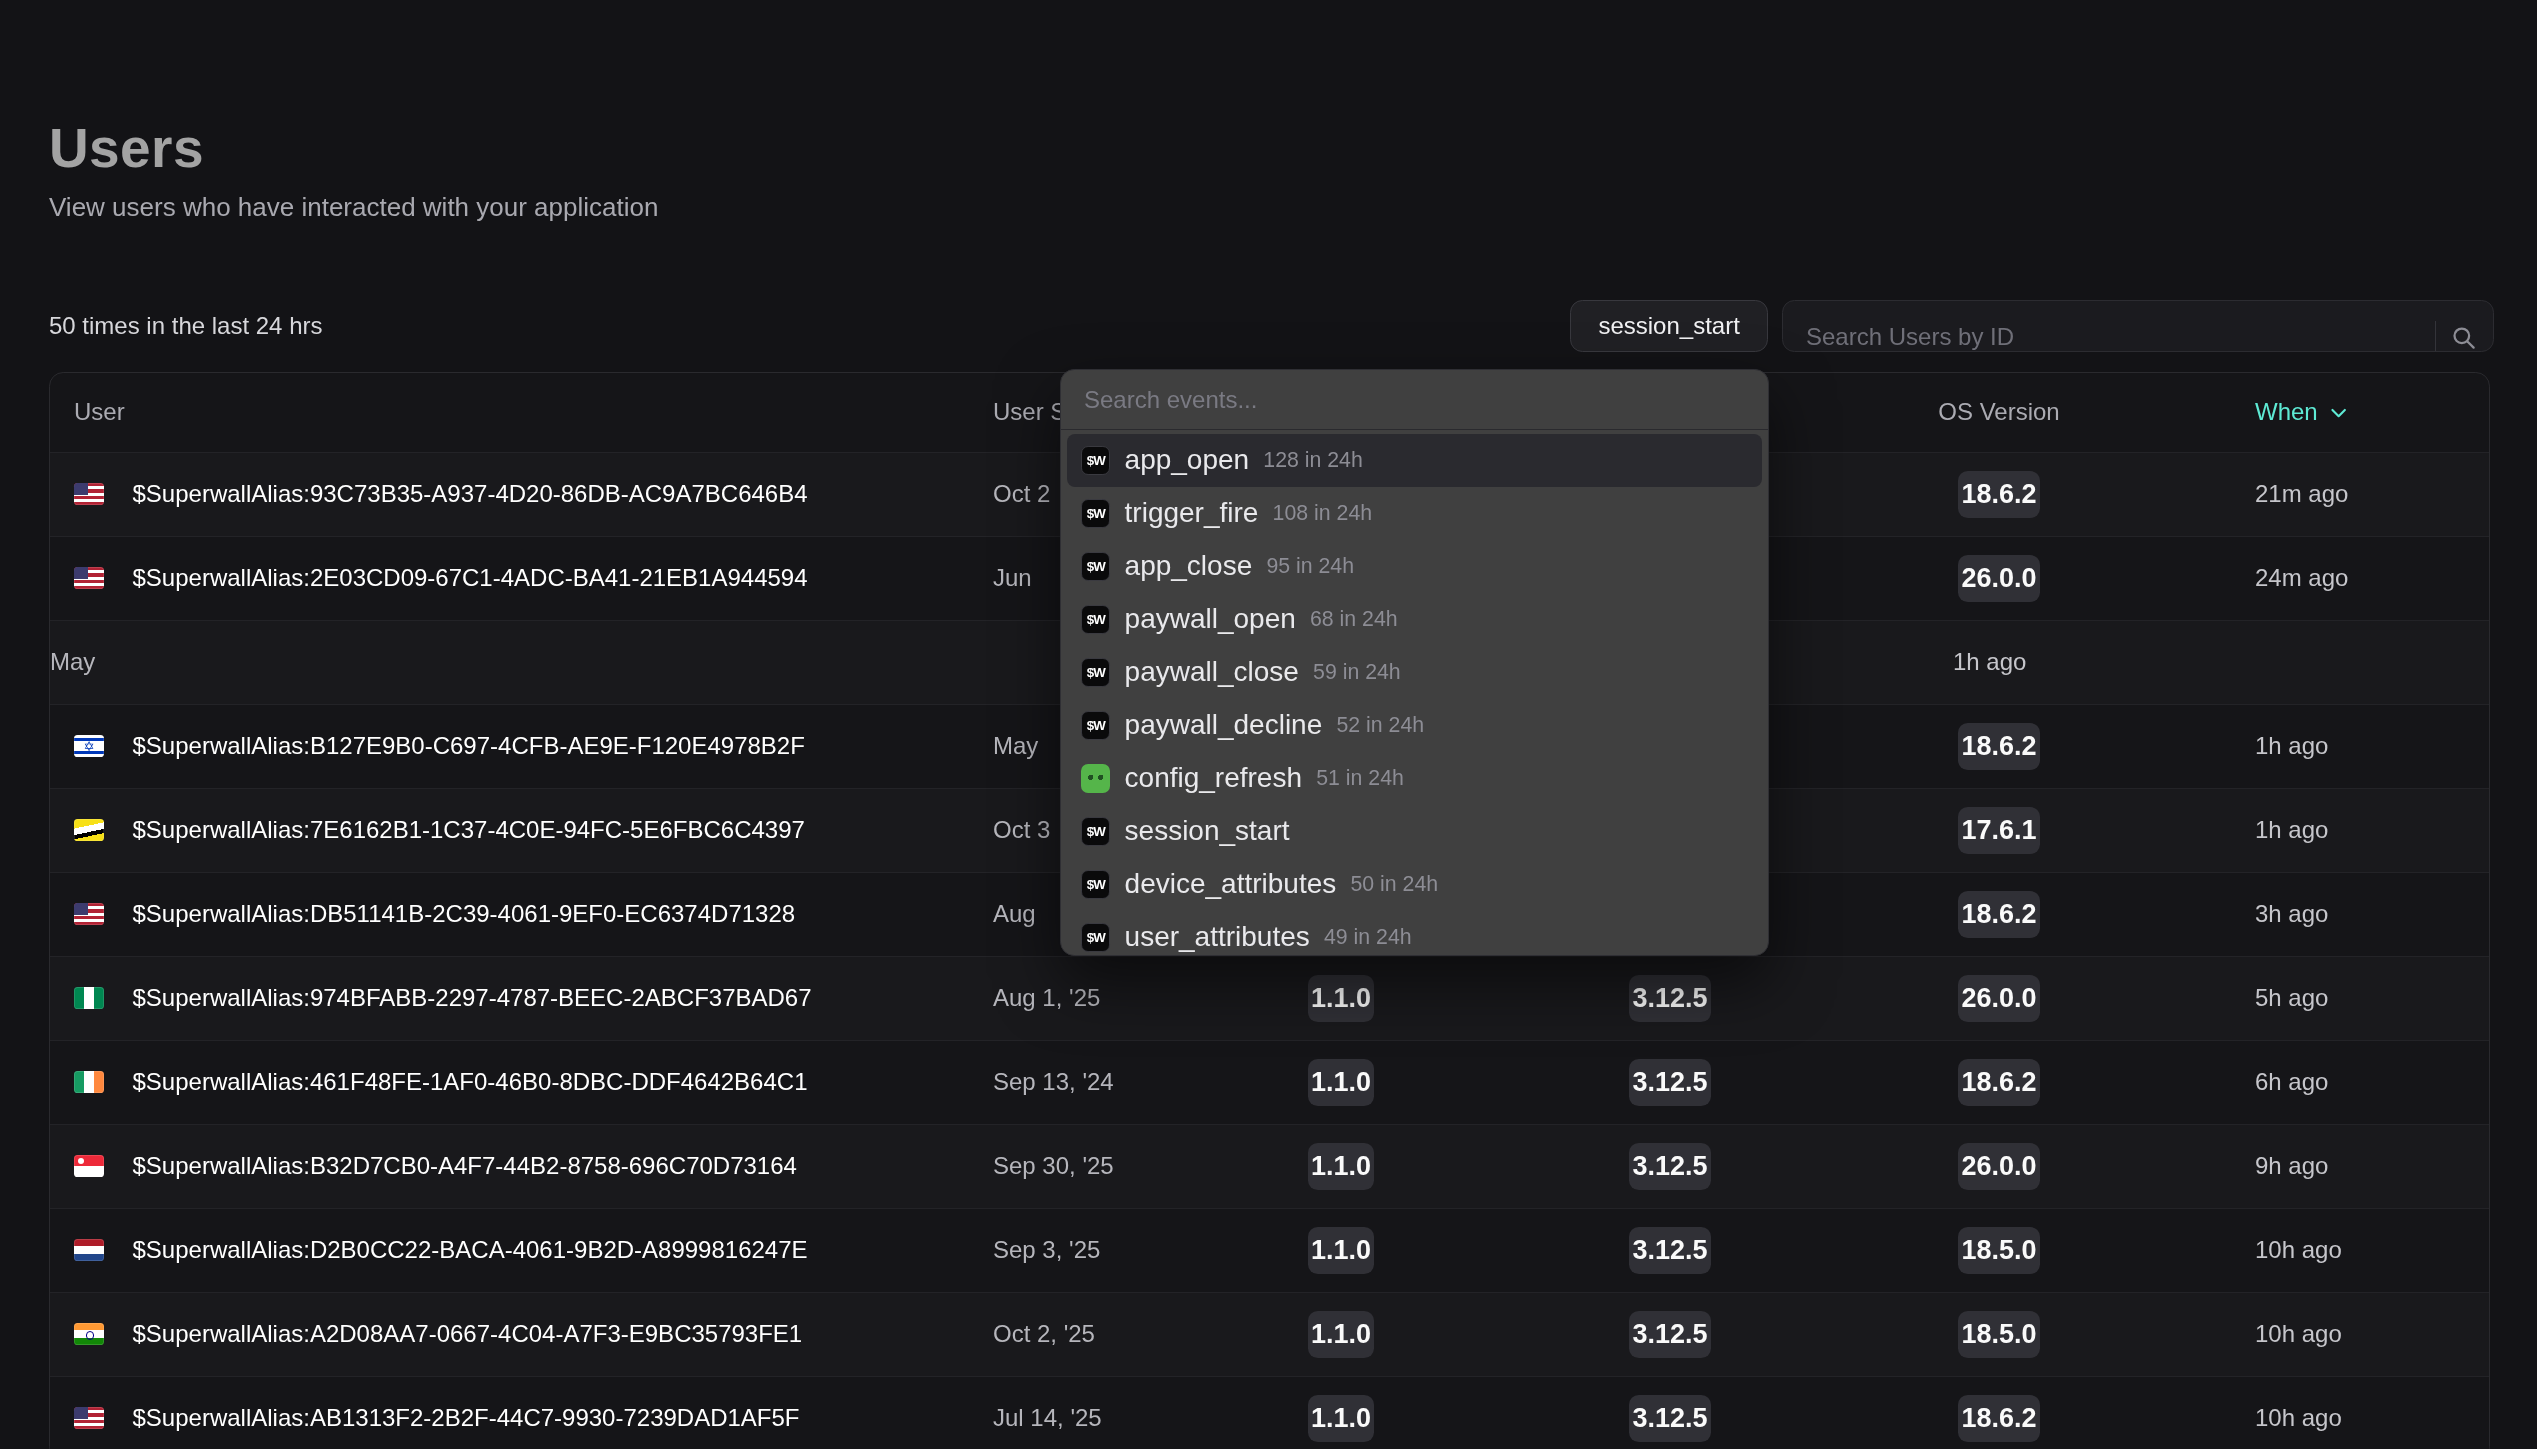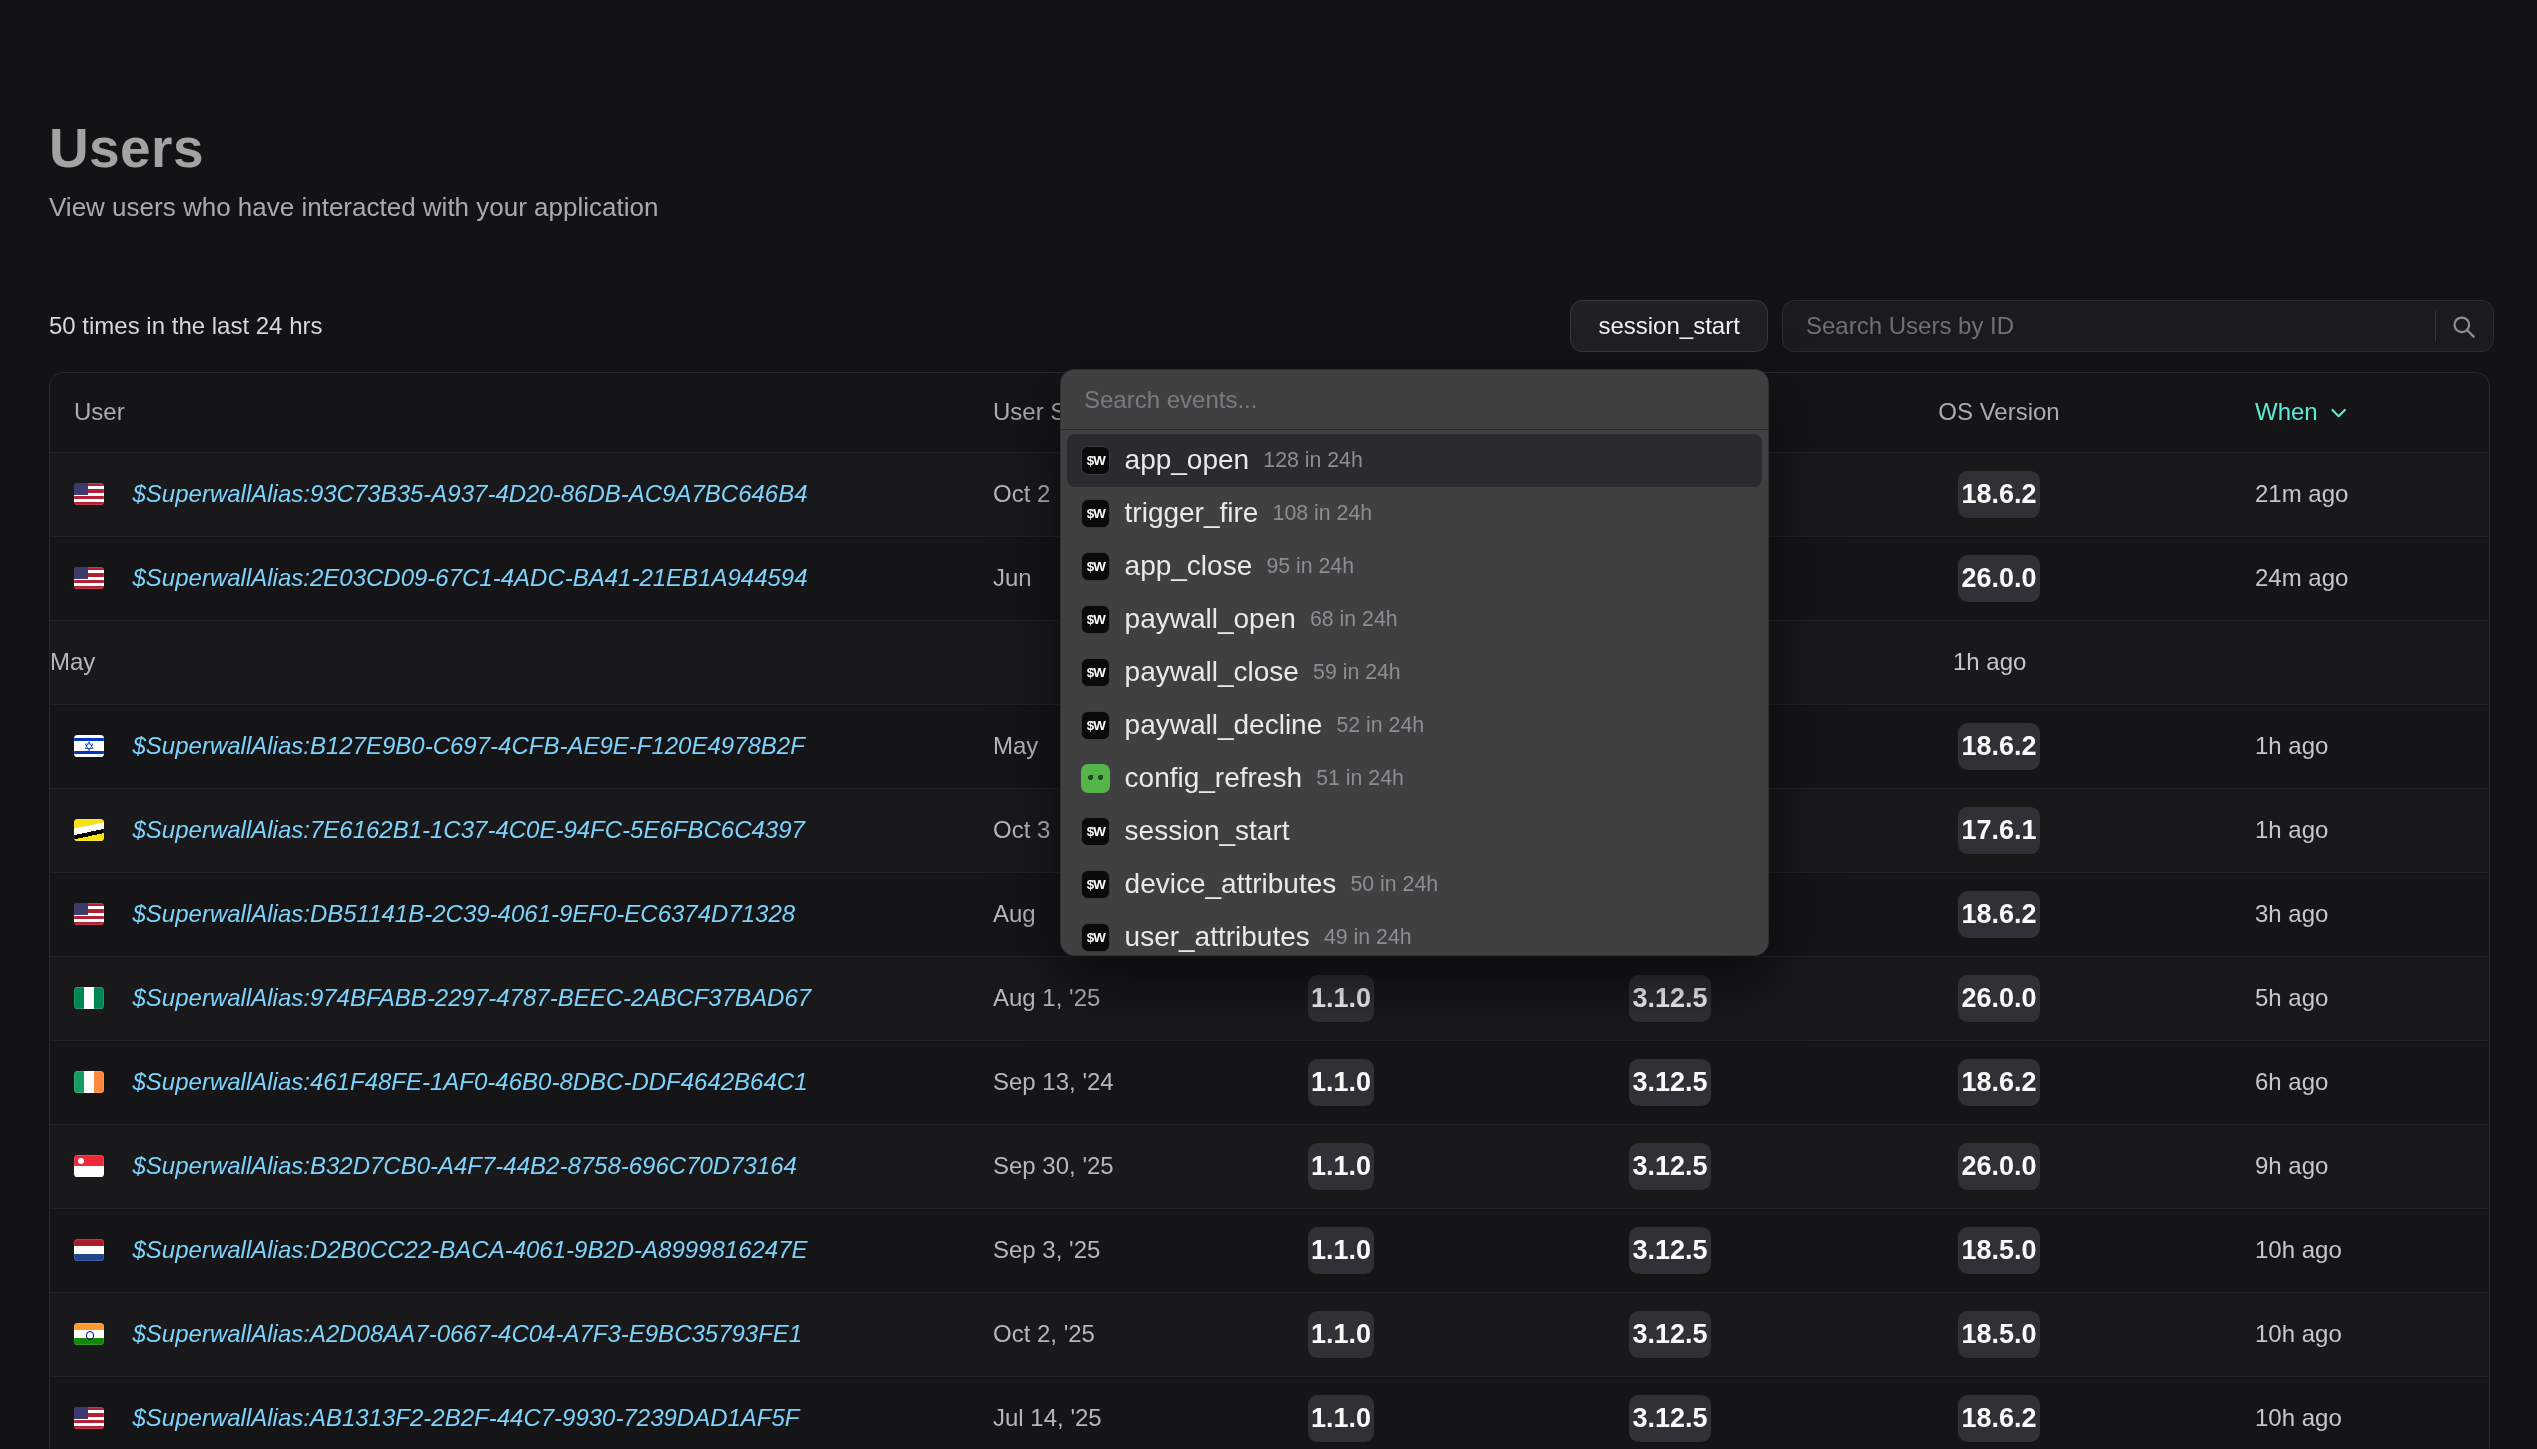--- a/index.html
+++ b/index.html
@@ -21,21 +21,21 @@
   .stats-text { font-size:24px; color:#d7d7db;text-align:right; }
   .spacer { flex:1; }
   .event-chip {
     height:52px; padding:0 27px; display:flex; align-items:center;
     background:#202024; border:0.9px solid #38383e; border-radius:12.4px;
     font-size:24px; color:#f1f1f3; cursor:pointer; white-space:nowrap;
   }
   .user-search {
     width:712px; height:52px; margin-left:14.2px;
     background:#1b1b1f; border:0.9px solid #2c2c31; border-radius:12.4px;
-    display:flex; align-items:center; padding:0 16px 0 23px;
+    display:flex; align-items:flex-end; padding:0 16px 0 23px;
   }
   .user-search input {
     flex:1; background:transparent; border:none; outline:none;
     font-family:"Liberation Sans", sans-serif;
     font-size:24px; color:#e6e6ea;
   }
   .user-search input::placeholder { color:#6f6f78; }
   .vdivider { width:0.9px; height:30px; background:#34343a; margin:0 14.2px; }
 
   
@@ -55,21 +55,21 @@
   .row:nth-child(even) { background:#151518; }
   .cell-user { display:flex; align-items:center; gap:28.5px; padding-left:24px; overflow:hidden; }
   .th-user { padding-left:24px; }
   .th-center, .cell-center { text-align:center; display:flex; justify-content:center; }
   .th-when, .cell-when { padding-left:105px; }
   .th-when {
     display:flex; align-items:center; gap:10.7px; color:#5eead4; cursor:pointer; font-weight:500;
   }
   .cell-since { color:#b6b6bc; white-space:nowrap; overflow:hidden; }
   .cell-when { color:#c6c6cb; }
-  .user-id { color:#7dd3fc; white-space:nowrap;font-style:italic; }
+  .user-id { color:#ffffff; white-space:nowrap; }
 
   .pill {
     background:#303036; color:#fafafa; font-weight:700; font-size:27px;
     padding:8px 3px; border-radius:9.8px; white-space:nowrap;
   }
 
   
   .flag {
     width:30px; height:22px; border-radius:3.6px; display:inline-block; position:relative;
     overflow:hidden; flex:none; box-shadow:inset 0 0 0 0.9px rgba(255,255,255,.14);

